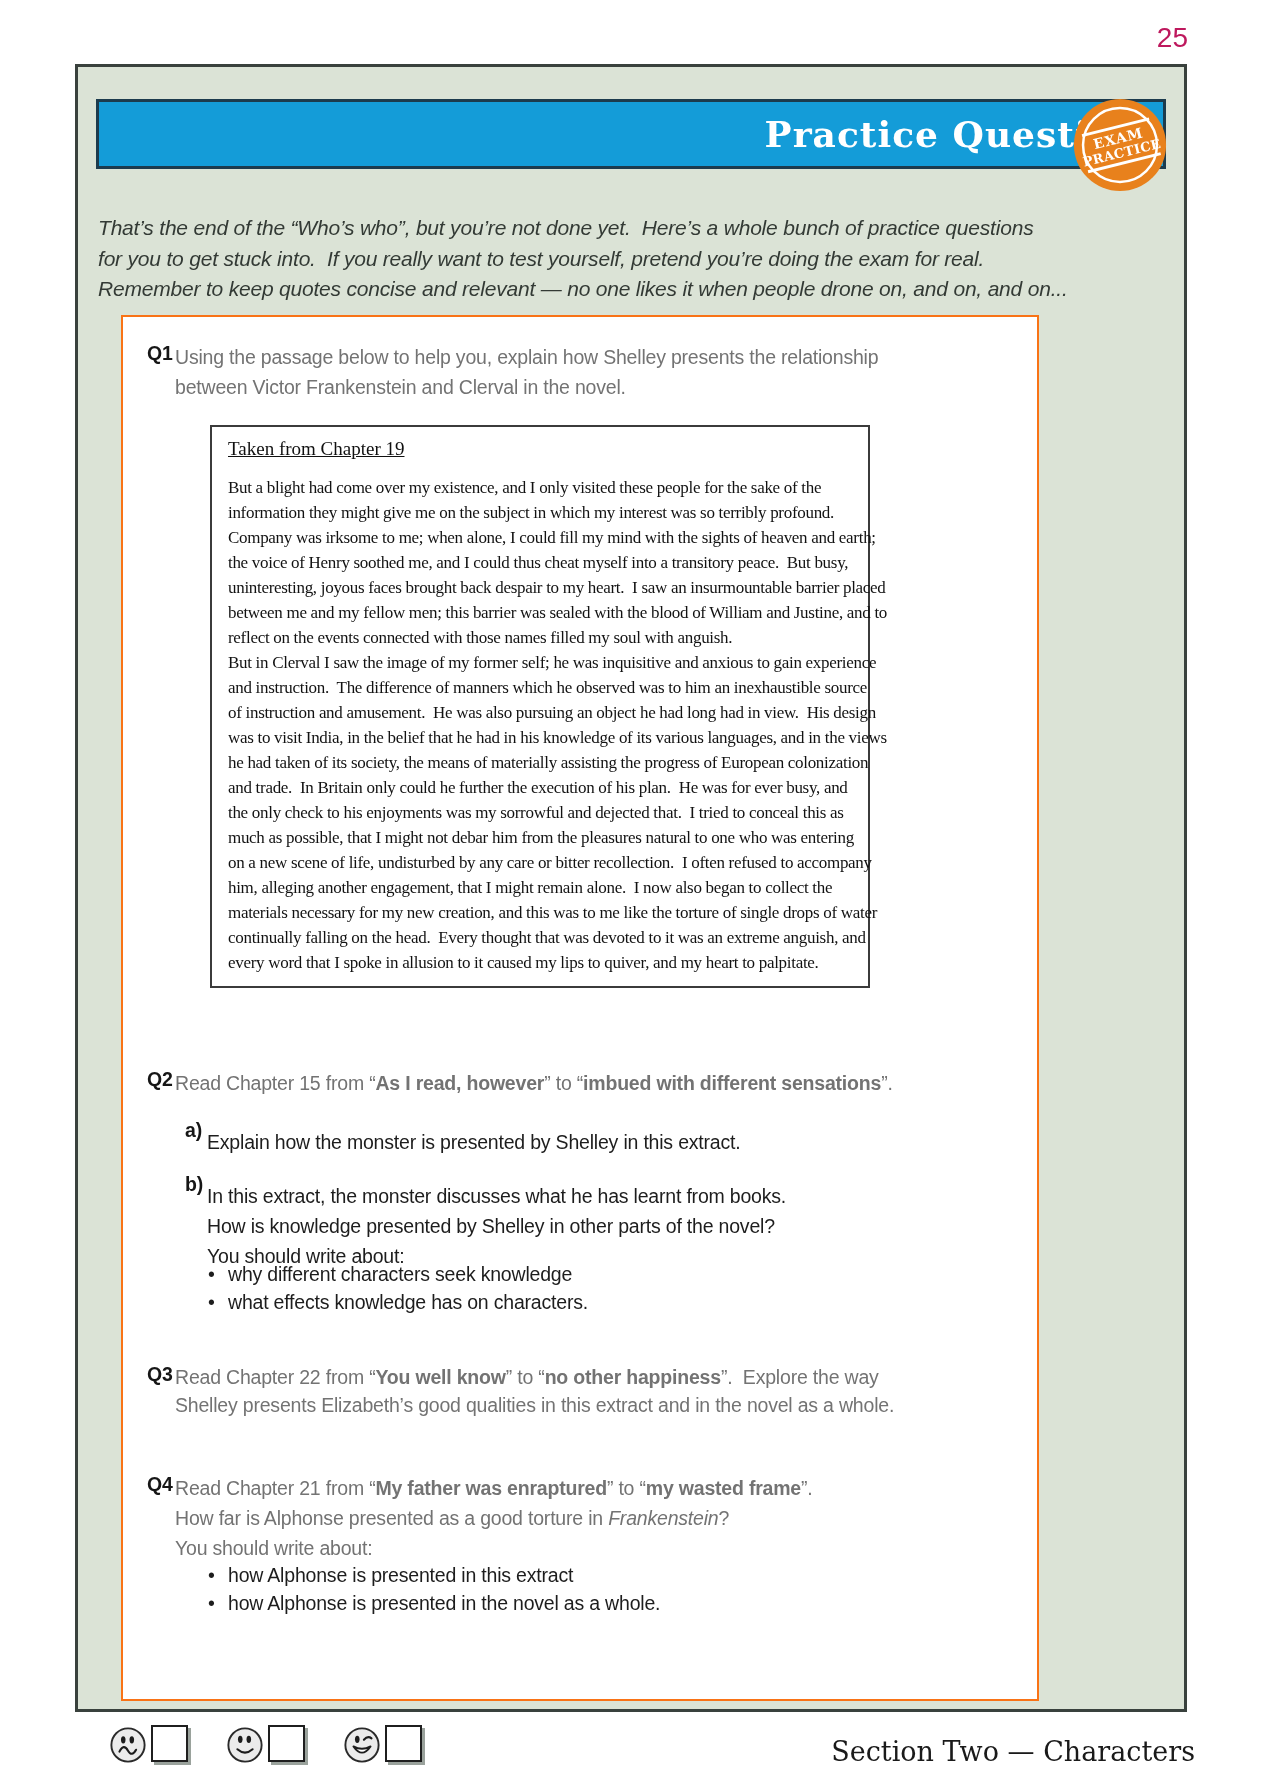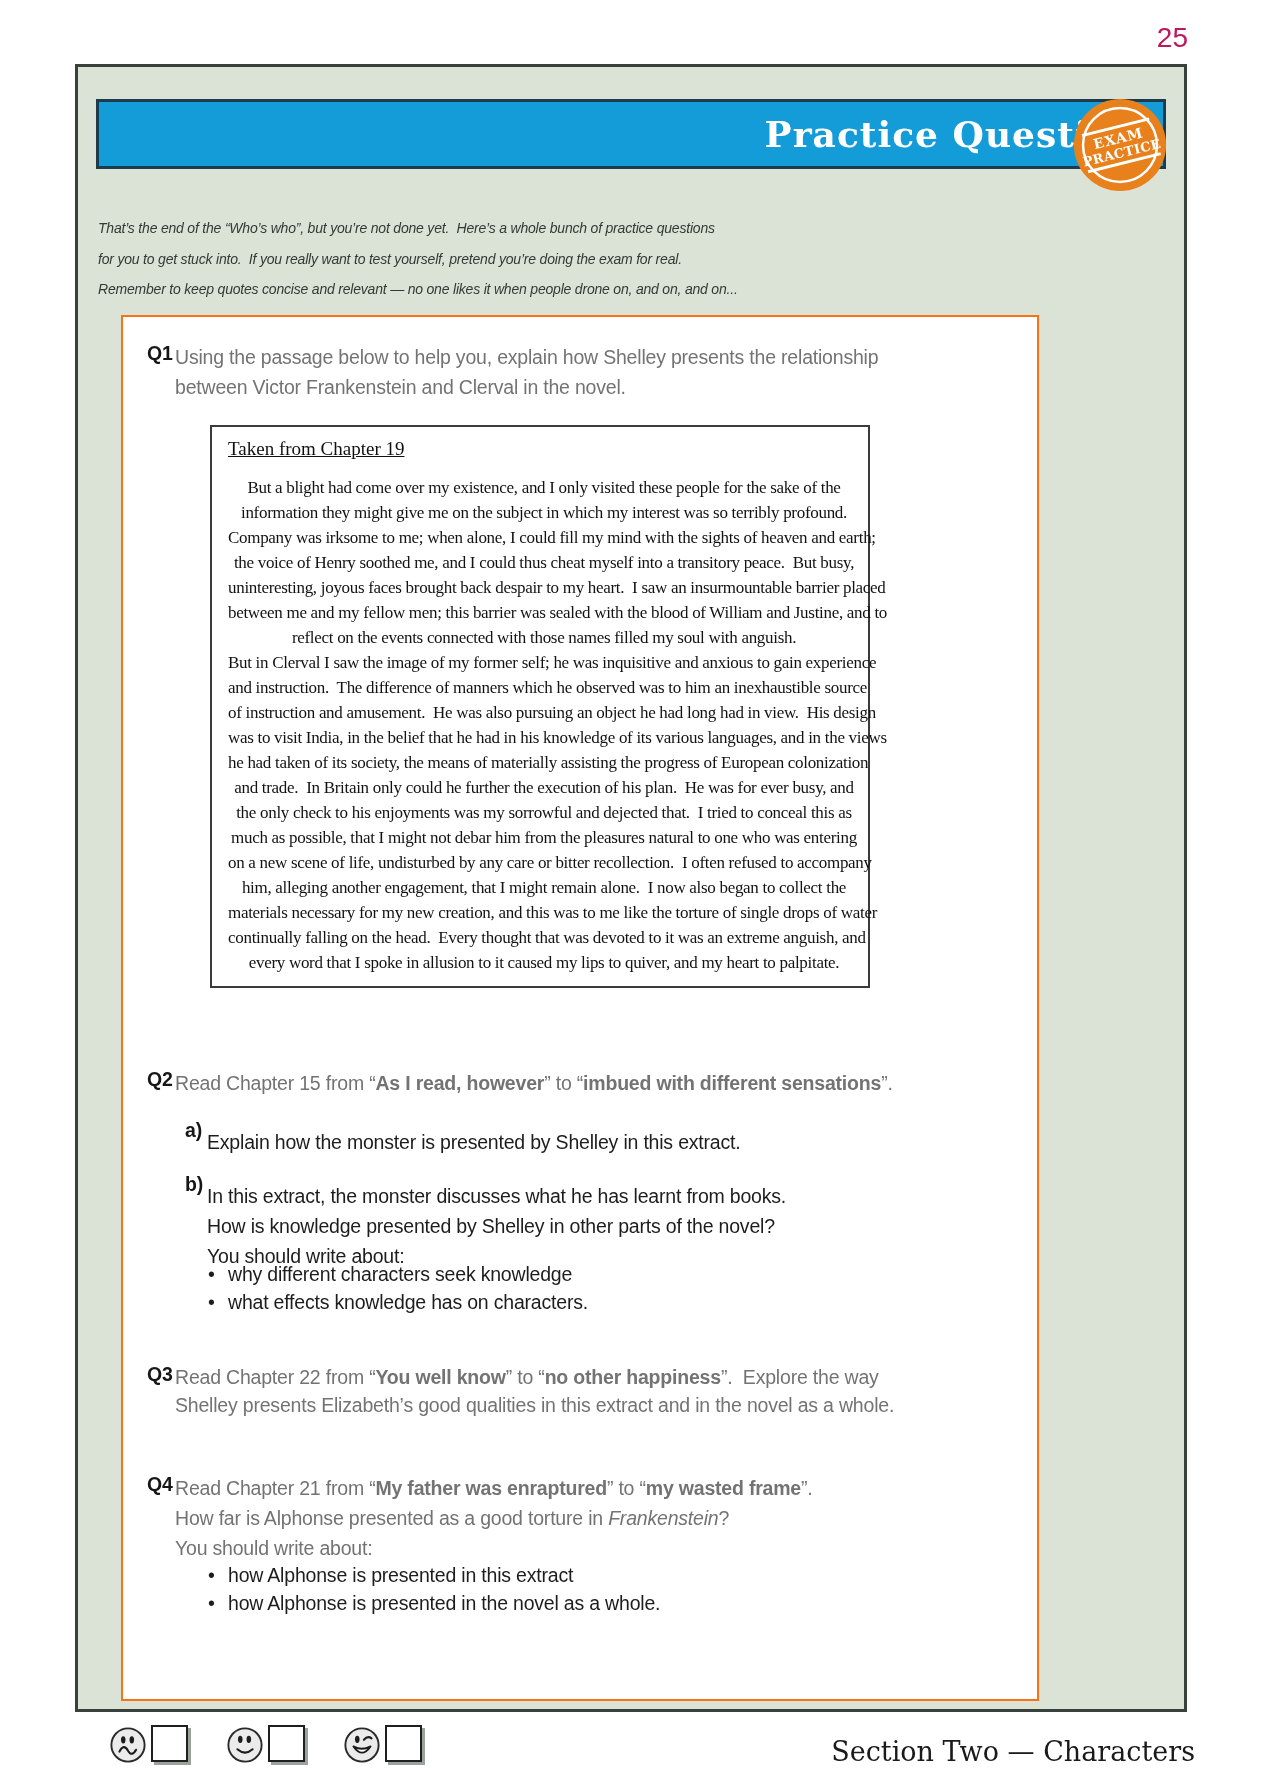--- a/index.html
+++ b/index.html
@@ -18,21 +18,21 @@
                   color:#ffffff; letter-spacing:1px; }
 
   .badge { position:absolute; left:994px; top:30px; width:96px; height:96px; }
   .badge svg { width:96px; height:96px; display:block; }
   .badge text { font-family:"DejaVu Serif", serif; font-weight:bold; fill:#ffffff;
                 text-anchor:middle; }
   .badge .t1 { font-size:14.5px; letter-spacing:1px; }
   .badge .t2 { font-size:13.5px; letter-spacing:0.4px; }
 
   .intro { position:absolute; left:20px; top:146px; width:1070px;
-           font-size:14px; font-style:italic; color:#333a35; line-height:30.5px;
+           font-size:21px; font-style:italic; color:#333a35; line-height:30.5px;
            letter-spacing:-0.2px; }
 
   .white-box { position:absolute; left:43px; top:248px; width:918px; height:1386px;
                background:#ffffff; border:2px solid #f97316; }
 
   .line { white-space:pre; }
 
   .q-label { position:absolute; left:24px; font-weight:bold; font-size:19.5px;
              color:#161616; letter-spacing:-0.2px; }
   .q-text  { position:absolute; left:52px; font-size:19.5px; color:#737373;
@@ -47,21 +47,21 @@
   .bullet-row .dot { width:20px; }
 
   .b { font-weight:bold; }
   .i { font-style:italic; }
 
   .extract-box { position:absolute; left:87px; top:108px; width:660px; height:563px;
                  background:#ffffff; border:2px solid #3b3b3b; padding:11px 8px 0 16px; }
   .extract-source { font-family:"Liberation Serif", serif; font-size:19px; color:#101010;
                     text-decoration:underline; margin-bottom:15px; }
   .extract-body .line { font-family:"Liberation Serif", serif; font-size:17px;
-                        line-height:25px; letter-spacing:-0.3px; color:#121212;text-align:center; }
+                        line-height:25px; letter-spacing:-0.3px; color:#121212; }
 
   .footer { position:absolute; left:8px; top:1722px; width:1264px; height:66px; }
   .face { position:absolute; width:38px; height:38px; }
   .checkbox { position:absolute; width:37px; height:37px; background:#ffffff;
               border:2px solid #1f1f1f; box-shadow:3px 3px 0 #9aa29c; }
   .section-label { position:absolute; right:77px; top:14px;
                    font-family:"DejaVu Serif", serif; font-size:27px; color:#1a1a1a; }
 </style>
 </head>
 <body>

